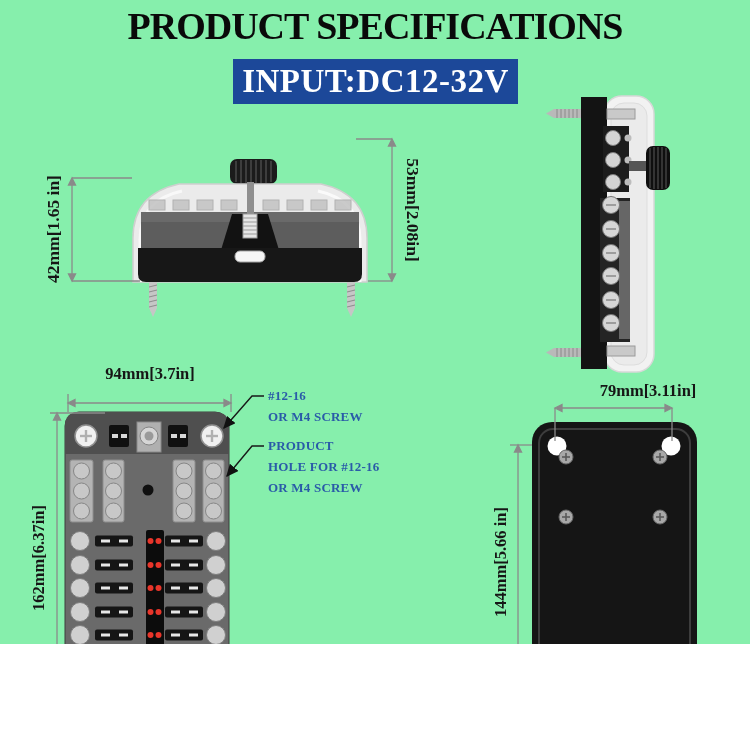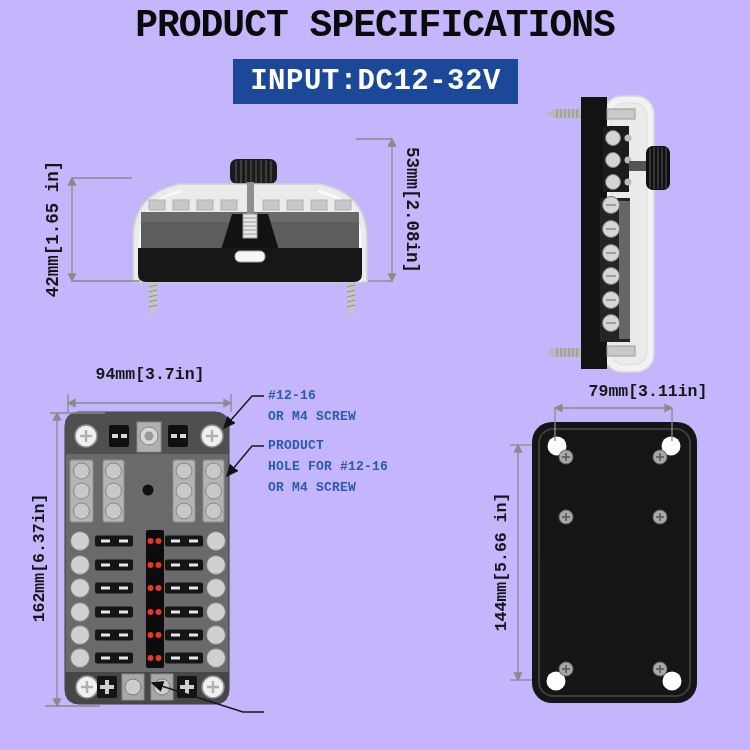--- a/index.html
+++ b/index.html
@@ -1,22 +1,22 @@
 <!DOCTYPE html>
 <html style="--banner-blue: #1c4899; --annotation-blue: #2a5ba8; --led-red: #e8352a;"><head>
 <meta charset="utf-8">
 <style>
   html,body{margin:0;padding:0;background:#ffffff;}
-  .canvas{position:relative;width:750px;height:750px;background:#c4b5fd;
-          font-family:Liberation Mono, monospace;overflow:hidden;}
+  .canvas{position:relative;width:750px;height:644px;background:#86efac;
+          font-family:Liberation Serif, serif;overflow:hidden;}
   .title{position:absolute;left:0;right:0;top:4px;text-align:center;
          font-size:38px;font-weight:bold;letter-spacing:-1px;color:#0a0a0a;white-space:nowrap;}
   .banner{position:absolute;left:233px;top:59px;width:285px;height:45px;
           background:var(--banner-blue,#1c4899);display:flex;align-items:center;justify-content:center;}
-  .banner-text{color:#ffffff;font-size:29px;font-weight:bold;letter-spacing:.5px;white-space:nowrap;}
+  .banner-text{color:#ffffff;font-size:33px;font-weight:bold;letter-spacing:.5px;white-space:nowrap;}
   .dim{position:absolute;font-weight:bold;color:#161616;white-space:nowrap;
        transform:translate(-50%,-50%);}
   .rot-ccw{transform:translate(-50%,-50%) rotate(-90deg);}
   .rot-cw{transform:translate(-50%,-50%) rotate(90deg);}
   .f17{font-size:17.5px;} .f16{font-size:16.5px;}
   .ann{position:absolute;color:var(--annotation-blue,#2a5ba8);font-size:13px;
        font-weight:bold;white-space:nowrap;letter-spacing:.2px;}
   svg.layer{position:absolute;pointer-events:none;}
   .led{fill:var(--led-red,#e8352a);}
 </style>

